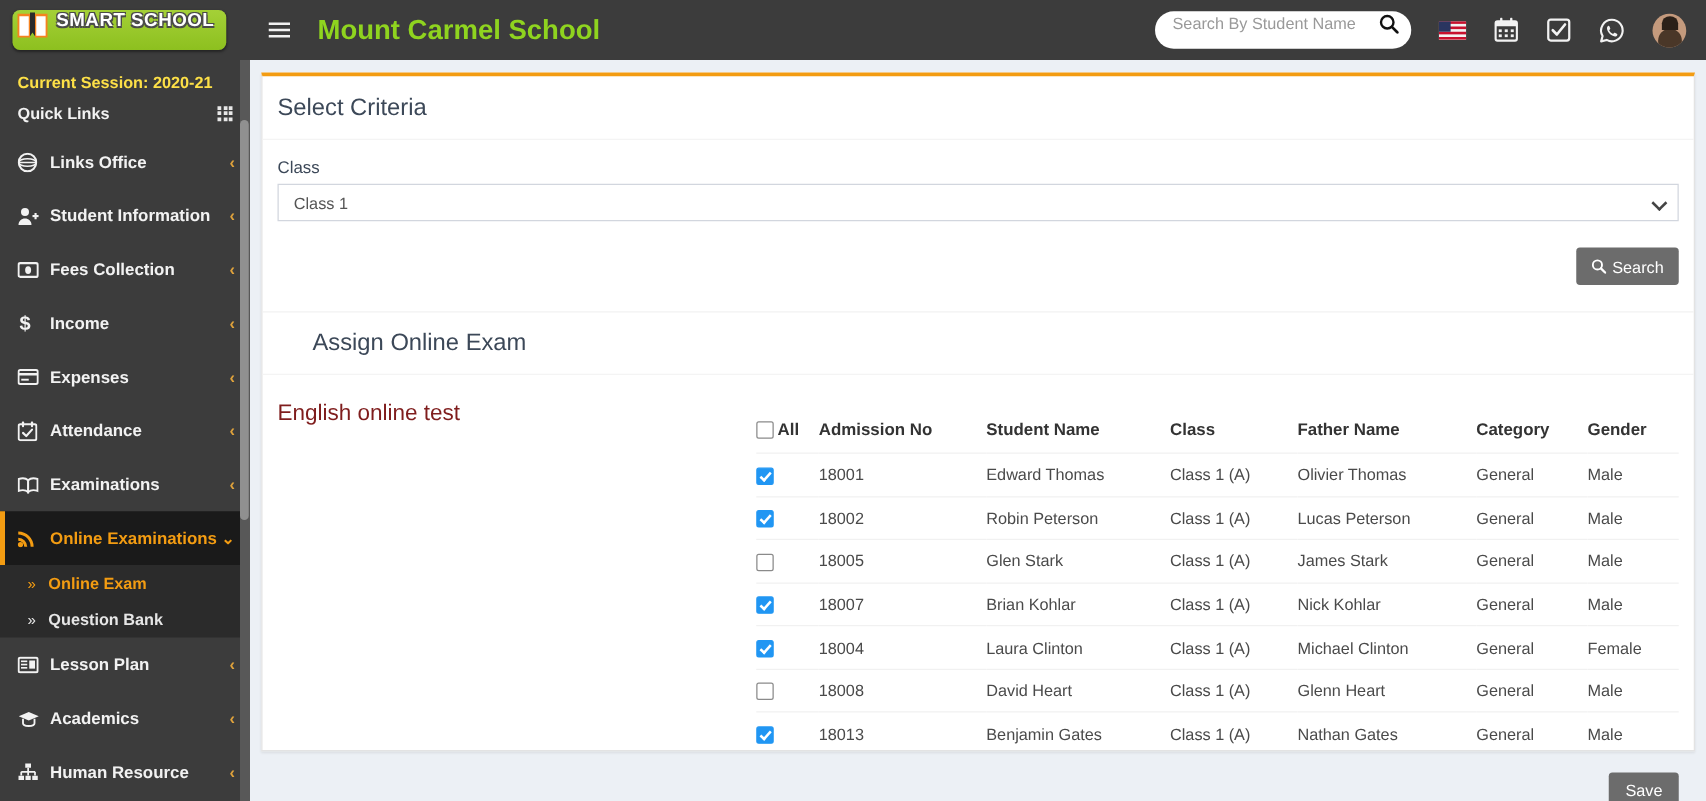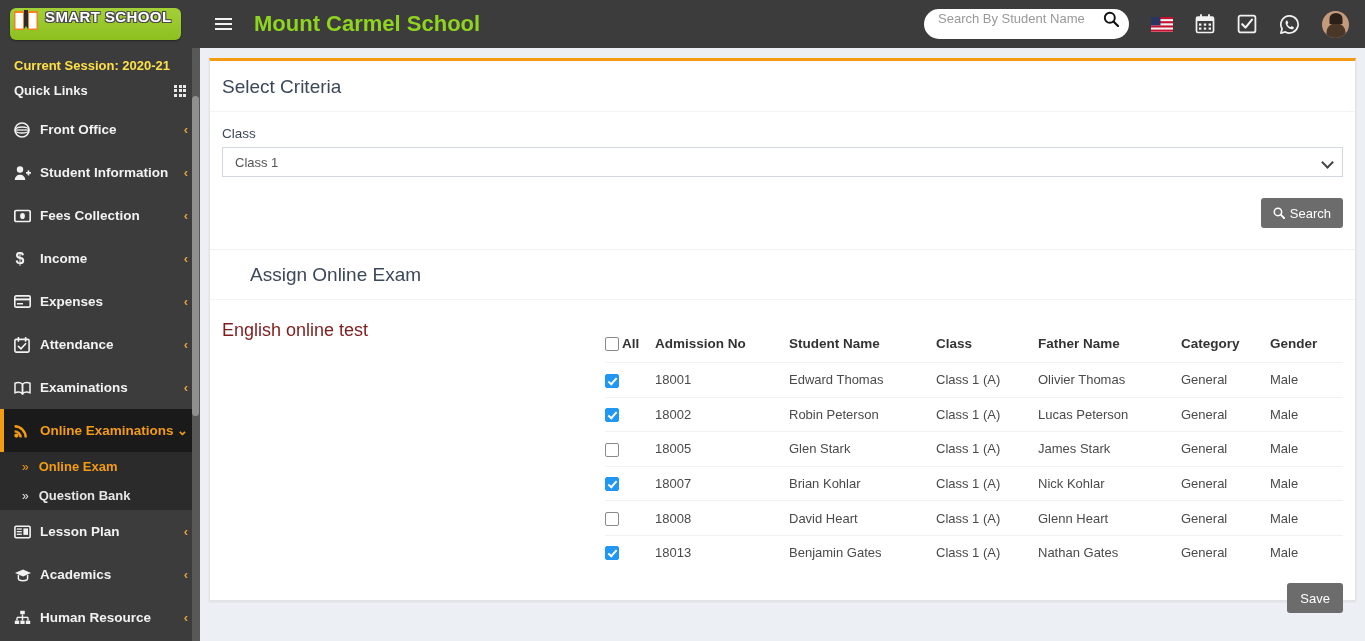--- a/index.html
+++ b/index.html
@@ -311,21 +311,21 @@
   </div>
 
   <div class="nav-item">
     <span class="nav-ico">
       <svg width="16" height="16" viewBox="0 0 16 16">
           <circle cx="8" cy="8" r="7" fill="none" stroke="#f2f2f2" stroke-width="1.6"></circle>
           <ellipse cx="8" cy="8" rx="7" ry="3" fill="none" stroke="#f2f2f2" stroke-width="1.3"></ellipse>
           <line x1="1" y1="8" x2="15" y2="8" stroke="#f2f2f2" stroke-width="1.3"></line>
         </svg>
     </span>
-    <span class="nav-label">Front Office</span>
+    <span class="nav-label">Links Office</span>
     <span class="nav-caret">‹</span>
   </div>
 
   <div class="nav-item">
     <span class="nav-ico">
       <svg width="17" height="16" viewBox="0 0 17 16">
           <circle cx="6" cy="4.5" r="3.2" fill="#f2f2f2"></circle>
           <path d="M.8 15c0-3.2 2.4-5.2 5.2-5.2s5.2 2 5.2 5.2z" fill="#f2f2f2"></path>
           <rect x="12" y="7" width="5" height="1.7" fill="#f2f2f2"></rect>
           <rect x="13.6" y="5.4" width="1.7" height="5" fill="#f2f2f2"></rect>
@@ -549,20 +549,29 @@
             <tr>
               <td class="col-chk"><input type="checkbox" class="cbx" checked="" style=""></td>
               <td class="col-adm">18007</td>
               <td class="col-name">Brian Kohlar</td>
               <td class="col-class">Class 1 (A)</td>
               <td class="col-father">Nick Kohlar</td>
               <td class="col-cat">General</td>
               <td>Male</td>
             </tr>
             <tr>
+              <td class="col-chk"><input type="checkbox" class="cbx" checked="" style=""></td>
+              <td class="col-adm">18004</td>
+              <td class="col-name">Laura Clinton</td>
+              <td class="col-class">Class 1 (A)</td>
+              <td class="col-father">Michael Clinton</td>
+              <td class="col-cat">General</td>
+              <td>Female</td>
+            </tr>
+            <tr>
               <td class="col-chk"><input type="checkbox" class="cbx" style=""></td>
               <td class="col-adm">18008</td>
               <td class="col-name">David Heart</td>
               <td class="col-class">Class 1 (A)</td>
               <td class="col-father">Glenn Heart</td>
               <td class="col-cat">General</td>
               <td>Male</td>
             </tr>
             <tr>
               <td class="col-chk"><input type="checkbox" class="cbx" checked="" style=""></td>

